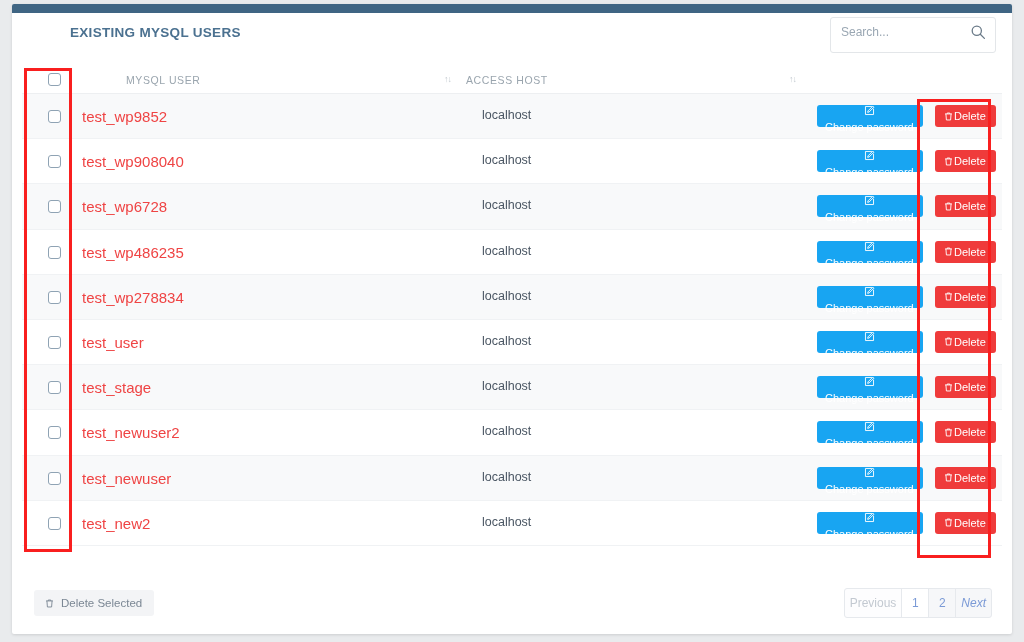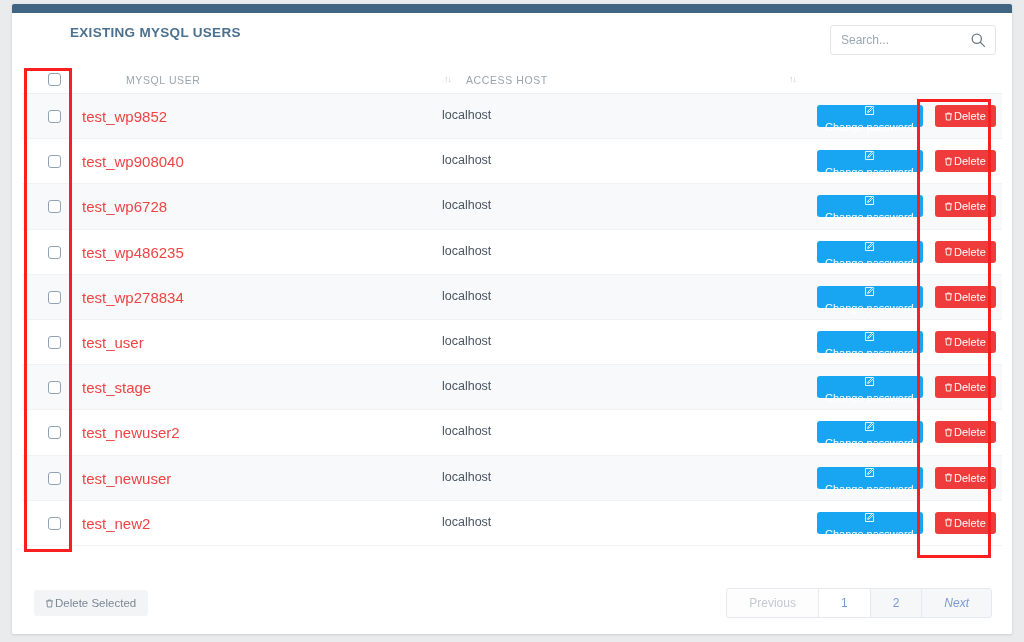--- a/index.html
+++ b/index.html
@@ -39,22 +39,22 @@
     position: absolute;
     left: 10px; top: 12px;
     font-size: 13.5px;
     font-weight: bold;
     letter-spacing: 0.3px;
     color: #4b7190;
     padding-left: 48px;
   }
   .search-wrap {
     position: absolute;
-    right: 16px; top: 12px;
-    width: 166px; height: 30px;
+    right: 16px; top: 4px;
+    width: 166px; height: 36px;
     border: 1px solid #e3e6e9;
     border-radius: 3px;
     background: #fff;
   }
   .search-input {
     position: absolute;
     left: 10px; top: 0;
     width: 126px; height: 28px;
     border: 0; outline: 0;
     font-family: "Liberation Sans", sans-serif;
@@ -122,21 +122,21 @@
 
   .cell-user {
     position: absolute;
     left: 60px; top: 14px;
     font-size: 15px;
     color: #ef4444;
     white-space: nowrap;
   }
   .cell-host {
     position: absolute;
-    left: 420px; top: 14px;
+    left: 460px; top: 14px;
     font-size: 12.5px;
     color: #4a5663;
     white-space: nowrap;
   }
   .btn-chg {
     position: absolute;
     left: 795px; top: 11px;
     height: 22px;
     padding: 0 9px 0 8px;
     display: flex; align-items: center; gap: 5px;
@@ -169,36 +169,36 @@
   .footer {
     position: absolute;
     left: 10px; right: 10px; bottom: 14px;
     height: 30px;
   }
   .btn-delsel {
     position: absolute;
     left: 12px; top: 0;
     height: 26px;
     padding: 0 12px 0 10px;
-    display: flex; align-items: center; 
+    display: flex; align-items: center; gap: 6px;
     background: #f3f4f6;
     border: 0; border-radius: 3px;
     color: #7b8794;
     font-family: "Liberation Sans", sans-serif;
     font-size: 11.5px;
     cursor: pointer;
   }
   .pager {
     position: absolute;
     right: 10px; top: -2px;
     display: flex;
   }
   .pg {
     min-width: 28px; height: 30px;
-    padding: 0 22px;
+    padding: 0 5px;
     display: flex; align-items: center; justify-content: center;
     border: 1px solid #e6e9ed;
     margin-left: -1px;
     background: #f6f7f9;
     font-size: 12px;
     color: #7b9ad6;
     cursor: pointer;
     white-space: nowrap;
   }
   .pg:first-child { border-radius: 3px 0 0 3px; margin-left: 0; }

